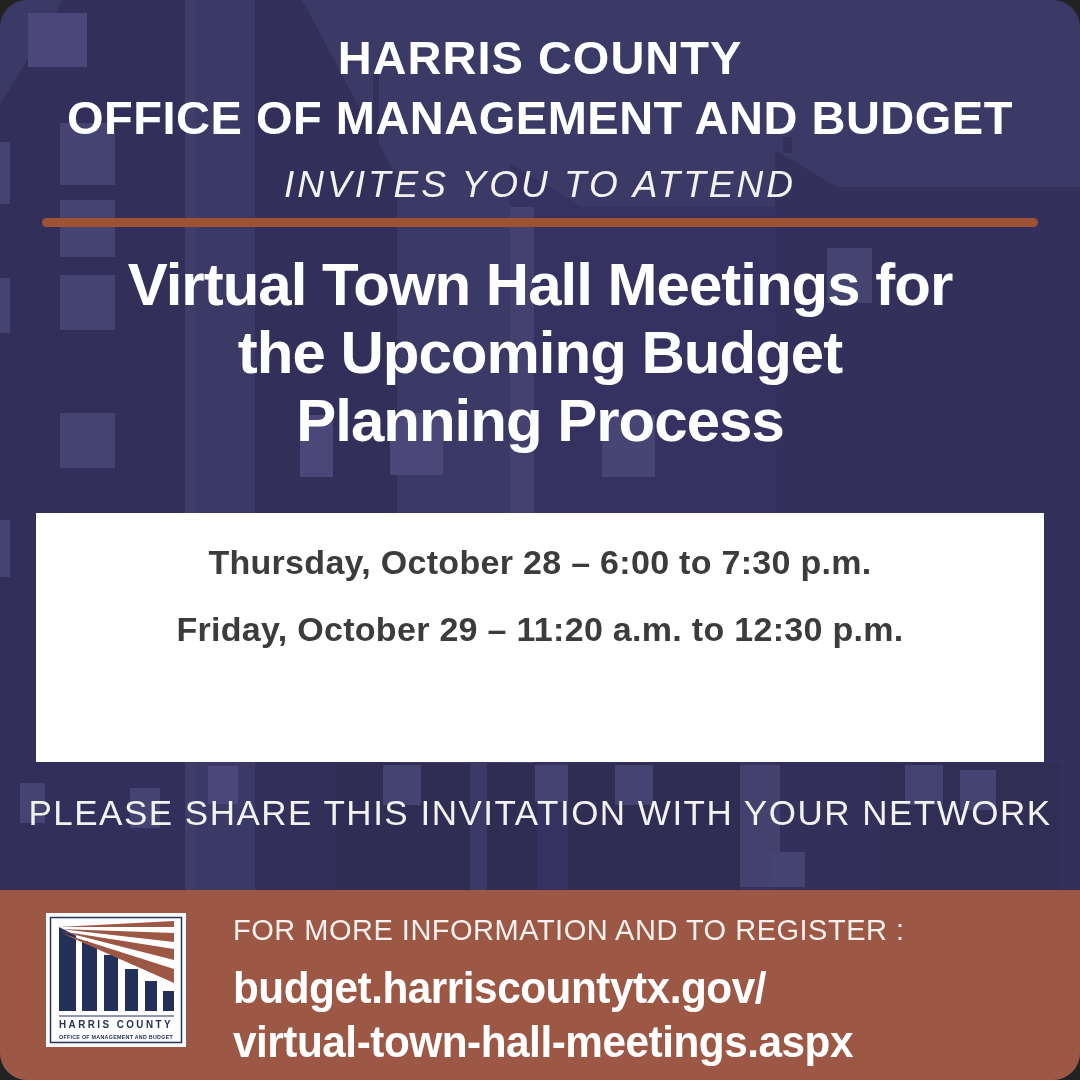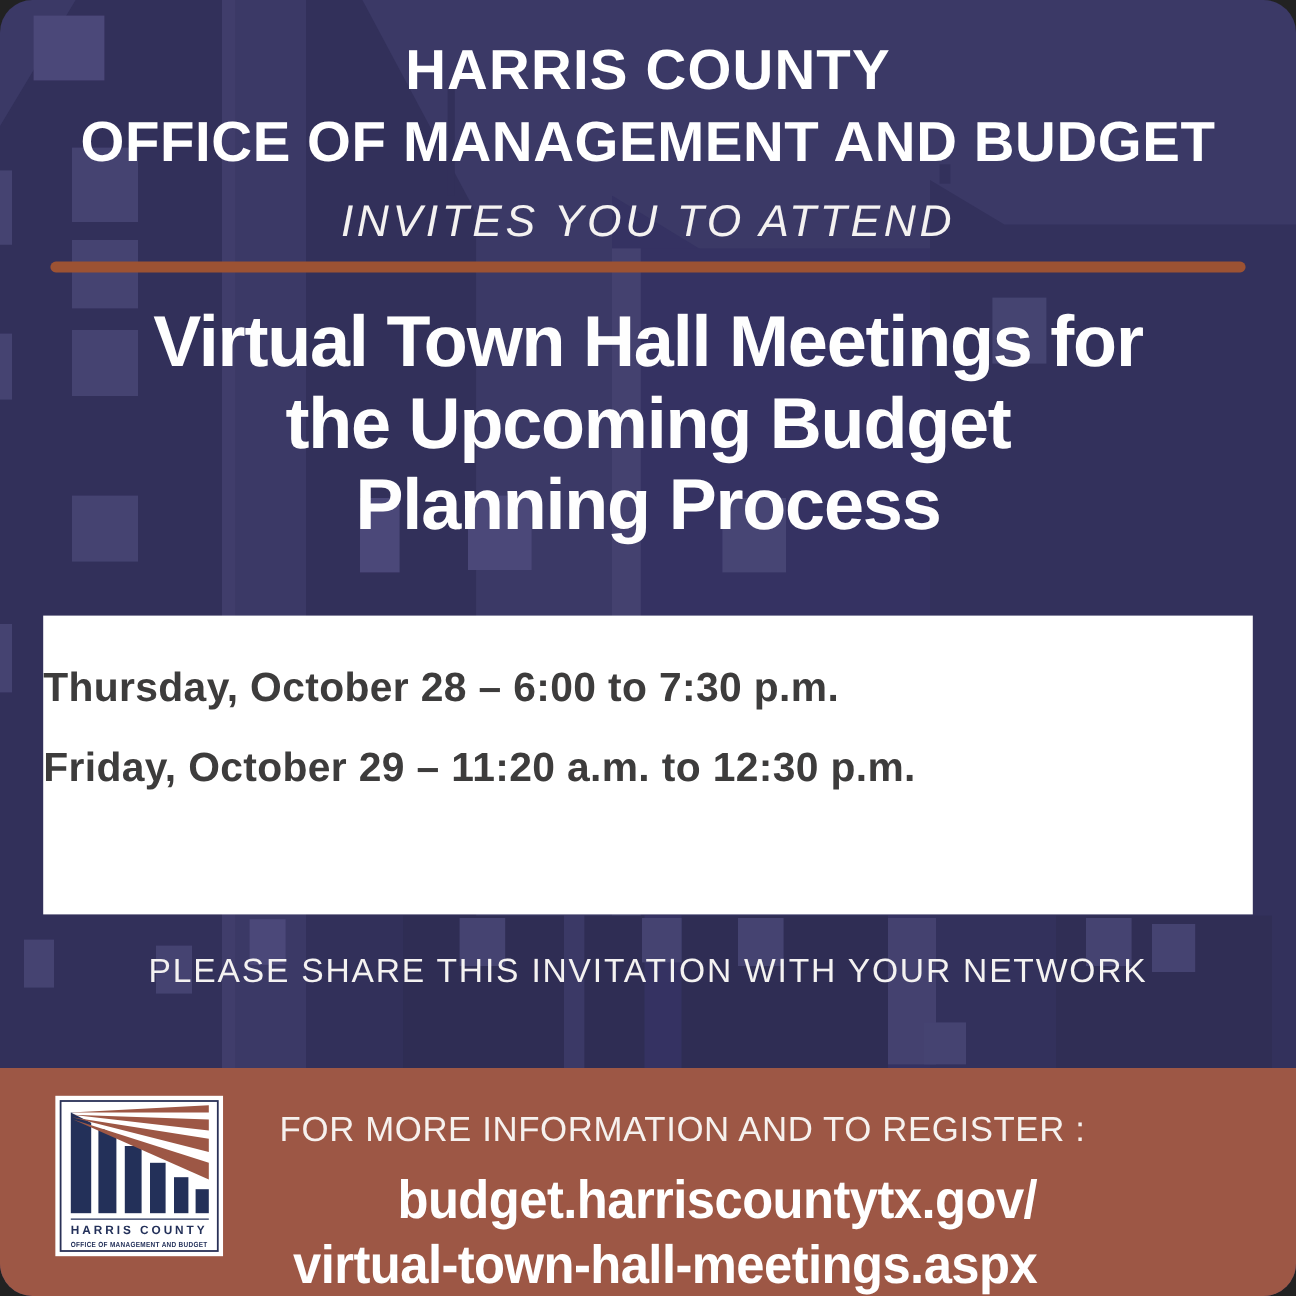--- a/index.html
+++ b/index.html
@@ -13,27 +13,27 @@
   .shape{position:absolute;}
   .txt{position:absolute;left:0;width:1080px;text-align:center;color:#FFFFFF;}
   .org1{top:30px;font-size:47px;font-weight:700;letter-spacing:1px;}
   .org2{top:90px;font-size:47px;font-weight:700;letter-spacing:0.5px;}
   .invite{top:164px;font-size:37px;font-weight:400;letter-spacing:3px;color:#F4F2F1;font-style:italic;}
   .divider{position:absolute;left:42px;top:218px;width:996px;height:9px;border-radius:5px;background:#9C5233;}
   .title{position:absolute;left:0;top:251px;width:1080px;text-align:center;
          font-size:60px;font-weight:700;letter-spacing:-1px;color:#FEFEFE;}
   .title .tline{height:68px;line-height:68px;}
   .panel{position:absolute;left:36px;top:513px;width:1008px;height:249px;background:#FFFFFF;
-         box-sizing:border-box;padding-top:37px;text-align:left;}
+         box-sizing:border-box;padding-top:26px;text-align:center;}
   .sched{height:46px;line-height:46px;margin-bottom:21px;
          font-size:34px;font-weight:700;letter-spacing:0.3px;color:#3D3C3C;}
-  .share{top:793px;font-size:28px;font-weight:400;letter-spacing:1.5px;color:#F4F2F1;}
+  .share{top:793px;font-size:35px;font-weight:400;letter-spacing:1.5px;color:#F4F2F1;}
   .footer{position:absolute;left:0;top:890px;width:1080px;height:190px;background:#9D5745;}
   .logo{position:absolute;left:46px;top:23px;width:140px;height:134px;}
-  .finfo{position:absolute;left:233px;top:36px;color:#FFFFFF;text-align:right;}
+  .finfo{position:absolute;left:233px;top:24px;color:#FFFFFF;}
   .flabel{font-size:29px;font-weight:400;letter-spacing:0.5px;color:#F6F1EE;margin-bottom:14px;}
   .furl{font-size:45px;font-weight:700;letter-spacing:-0.5px;line-height:54px;
         transform:scaleX(0.94);transform-origin:left center;white-space:nowrap;}
 </style>
 </head>
 <body>
 
 <div class="canvas">
 
   <div>

